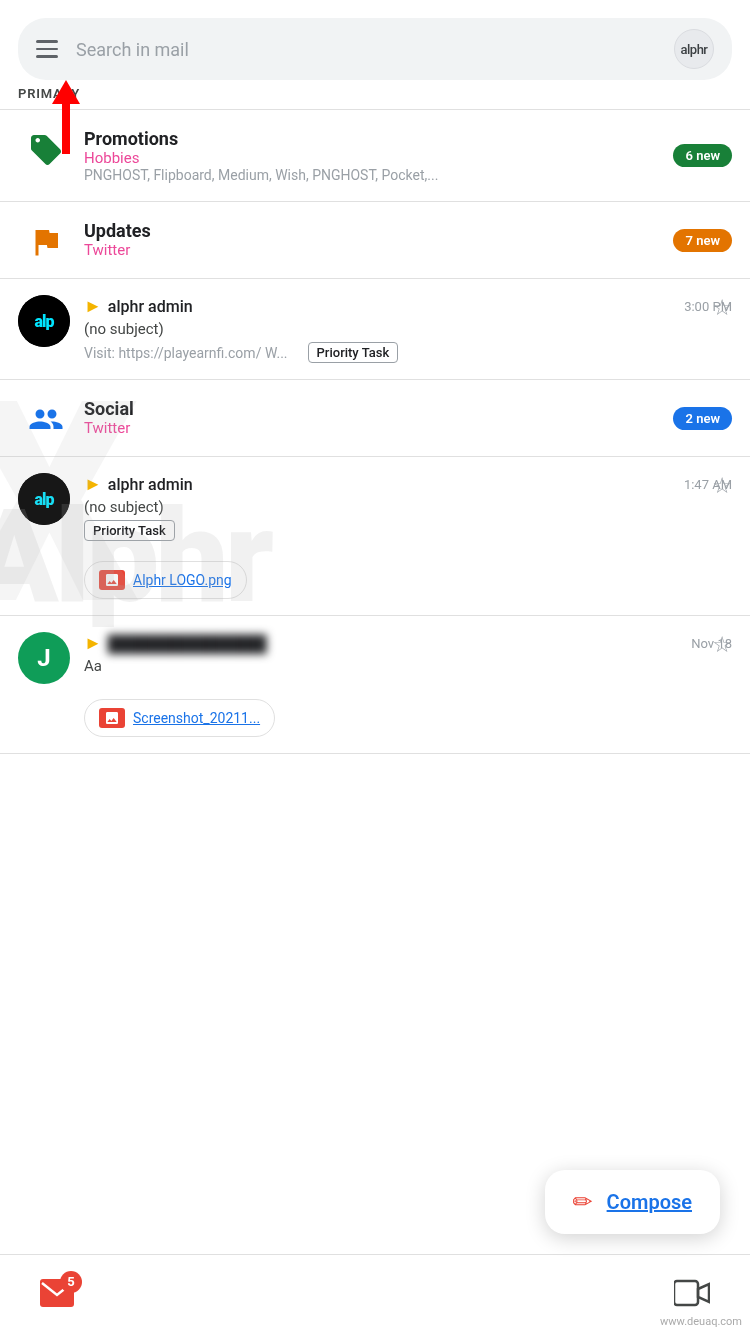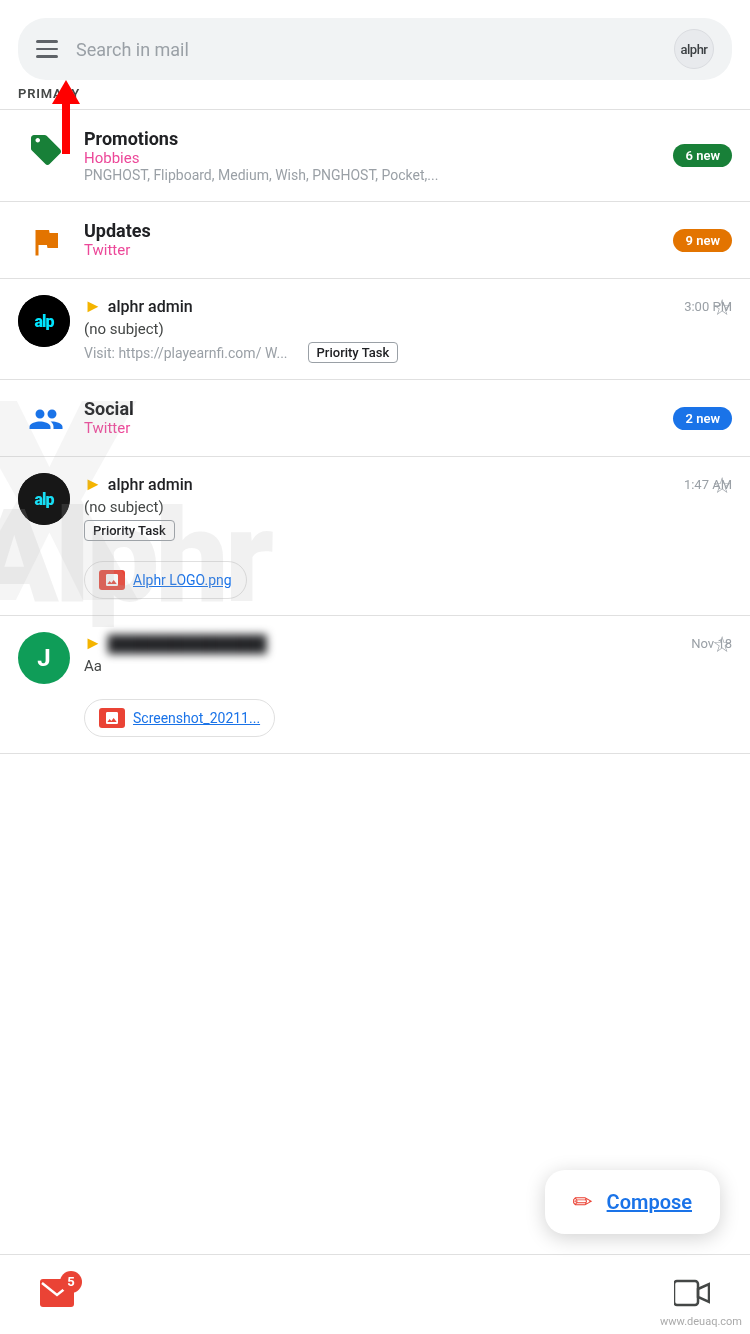--- a/index.html
+++ b/index.html
@@ -458,21 +458,21 @@
 <div class="category-row">
   <div class="category-icon flag-icon">
     <svg viewBox="0 0 24 24" fill="none" xmlns="http://www.w3.org/2000/svg">
       <path d="M14.4 6L14 4H5V21H7V14H12.6L13 16H20V6H14.4Z" fill="#e37400"></path>
     </svg>
   </div>
   <div class="category-content">
     <div class="category-title">Updates</div>
     <div class="category-subtitle">Twitter</div>
   </div>
-  <span class="badge badge-orange">9 new</span>
+  <span class="badge badge-orange">7 new</span>
 </div>
 
 <div class="email-row">
   <div class="email-avatar alphr-avatar">
     <div class="alphr-avatar-inner">
       <span class="alphr-logo-text">alp</span>
     </div>
   </div>
   <div class="email-content">
     <div class="email-header">

